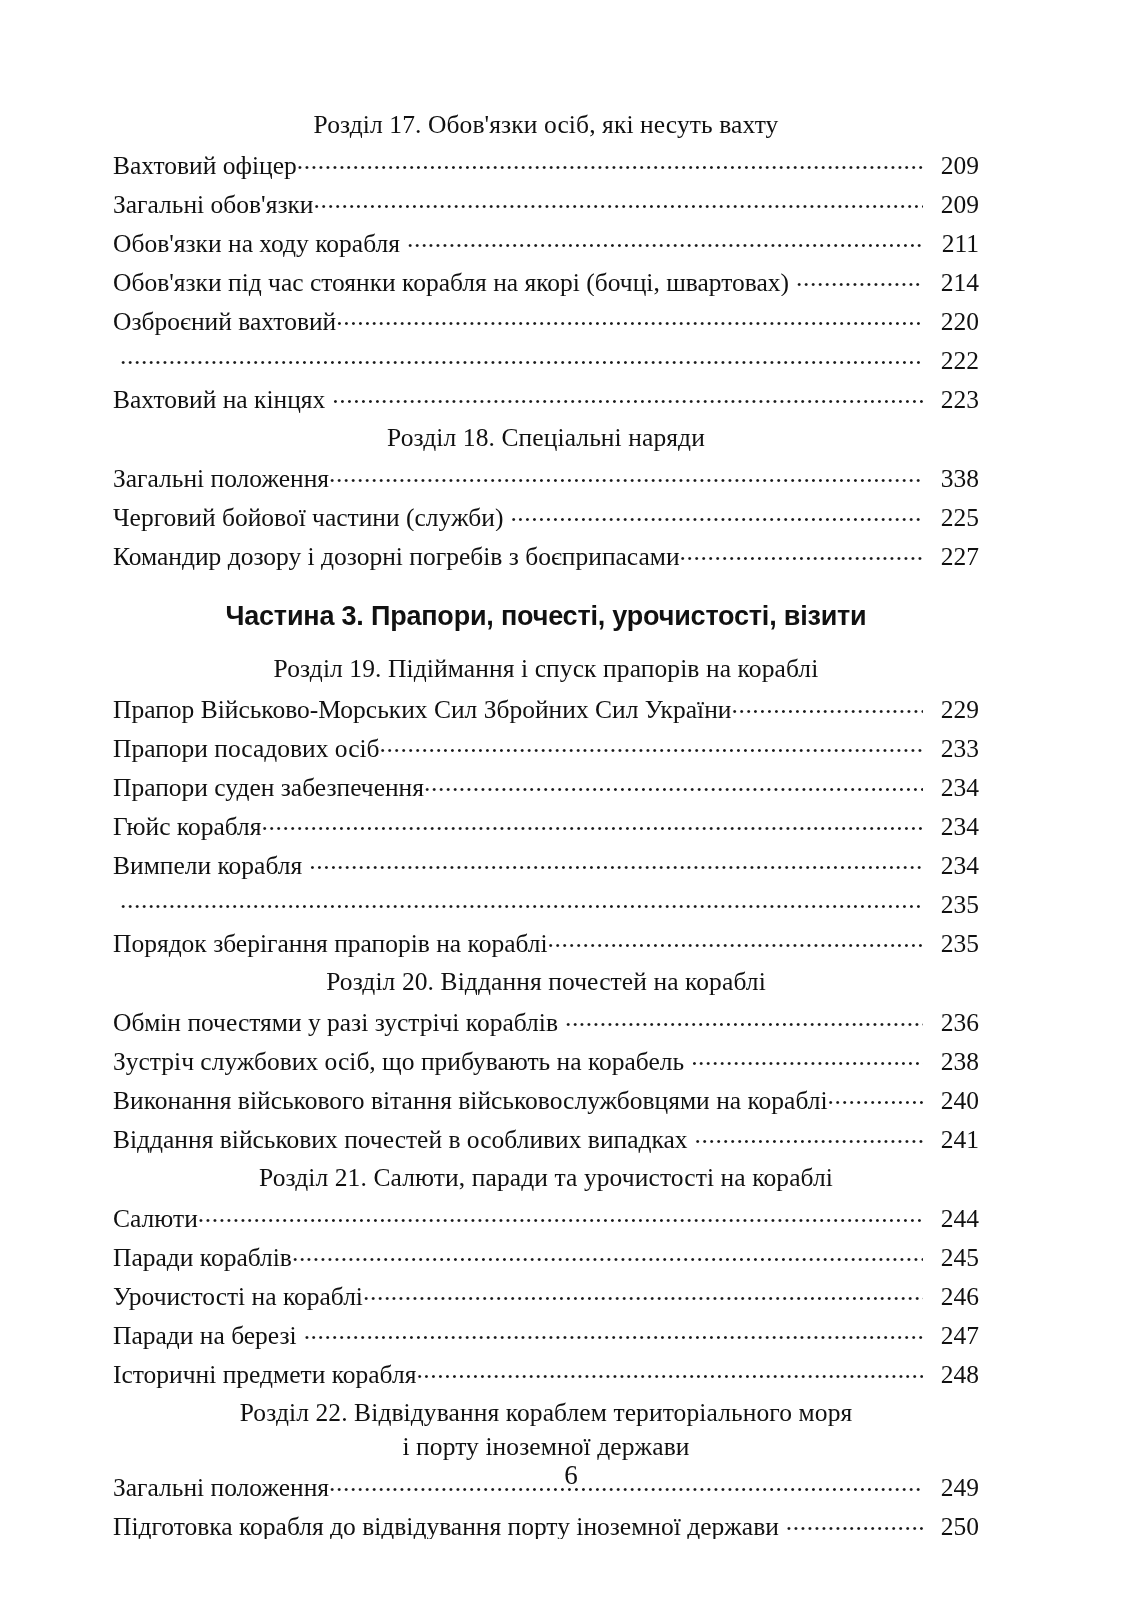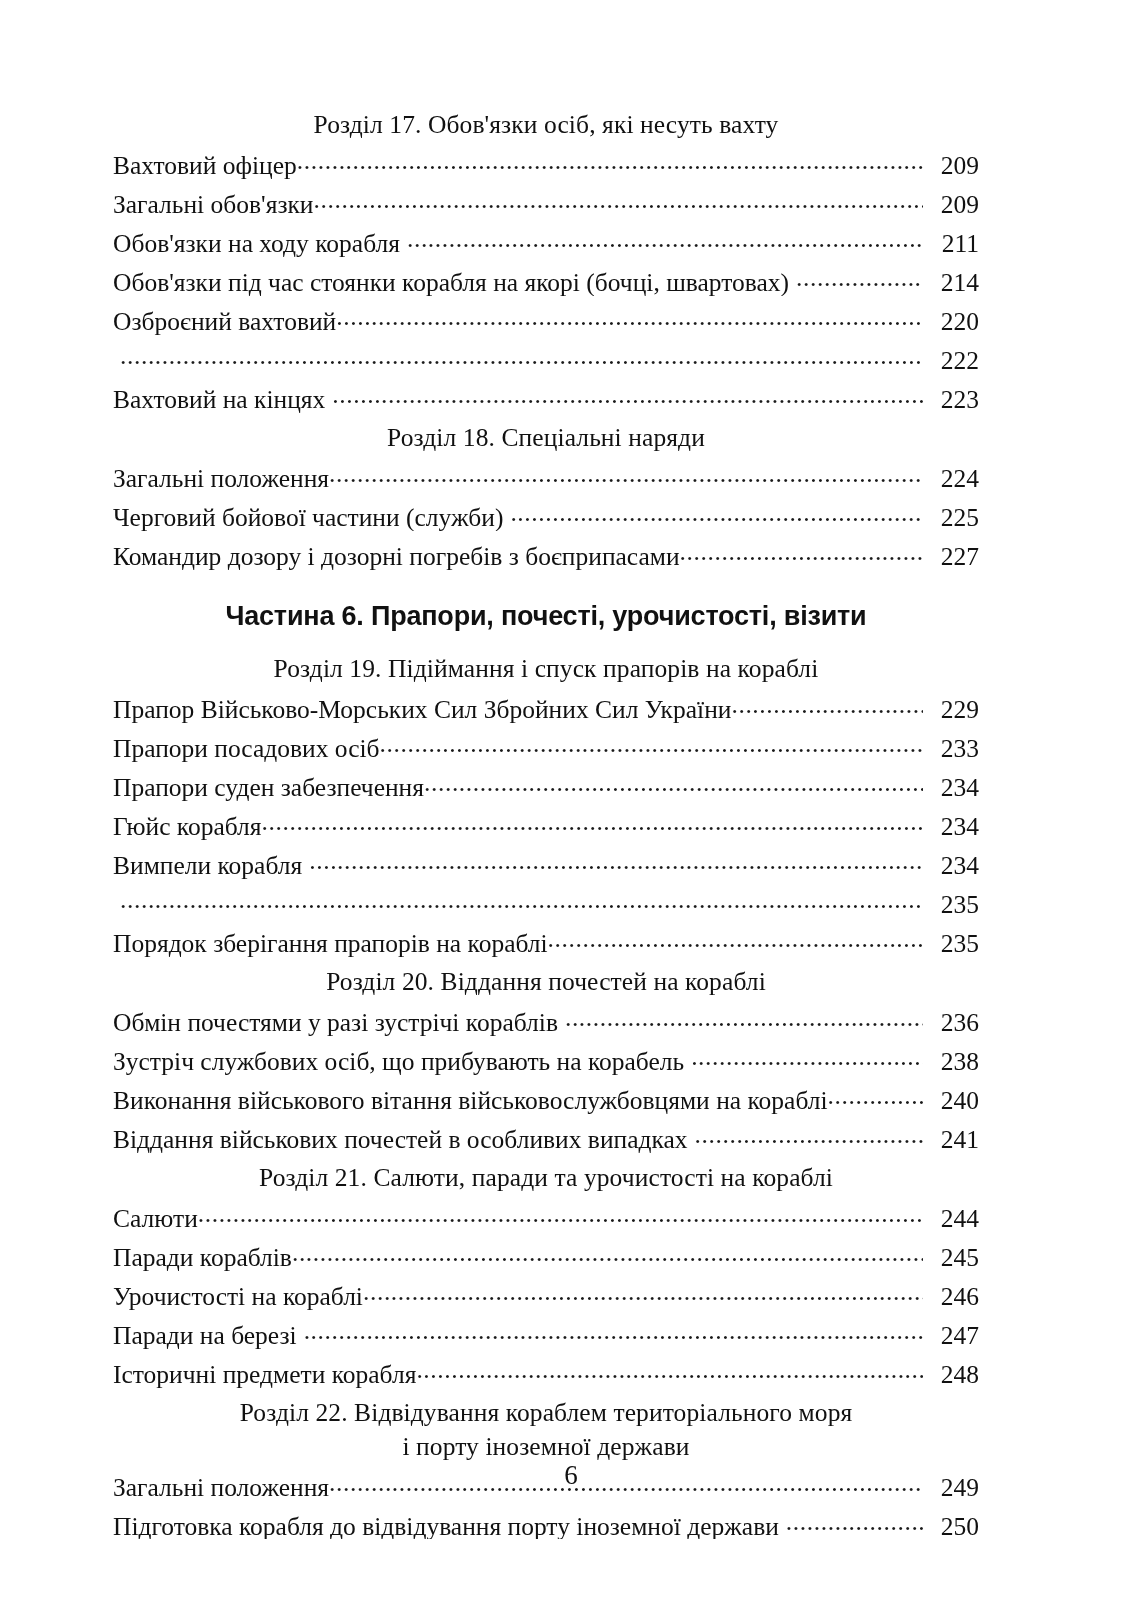--- a/index.html
+++ b/index.html
@@ -148,33 +148,33 @@
       </div>
       <div class="entry gap">
         <span class="etitle">Вахтовий на кінцях</span>
         <span class="leader"></span>
         <span class="epage">223</span>
       </div>
       <div class="chapter-head"><span>Розділ 18. Спеціальні наряди</span></div>
       <div class="entry">
         <span class="etitle">Загальні положення</span>
         <span class="leader"></span>
-        <span class="epage">224</span>
+        <span class="epage">338</span>
       </div>
       <div class="entry gap">
         <span class="etitle">Черговий бойової частини (служби)</span>
         <span class="leader"></span>
         <span class="epage">225</span>
       </div>
       <div class="entry">
         <span class="etitle">Командир дозору і дозорні погребів з боєприпасами</span>
         <span class="leader"></span>
         <span class="epage">227</span>
       </div>
-      <div class="part-head">Частина 6. Прапори, почесті, урочистості, візити</div>
+      <div class="part-head">Частина 3. Прапори, почесті, урочистості, візити</div>
       <div class="chapter-head"><span>Розділ 19. Підіймання і спуск прапорів на кораблі</span></div>
       <div class="entry">
         <span class="etitle">Прапор Військово-Морських Сил Збройних Сил України</span>
         <span class="leader"></span>
         <span class="epage">229</span>
       </div>
       <div class="entry">
         <span class="etitle">Прапори посадових осіб</span>
         <span class="leader"></span>
         <span class="epage">233</span>

